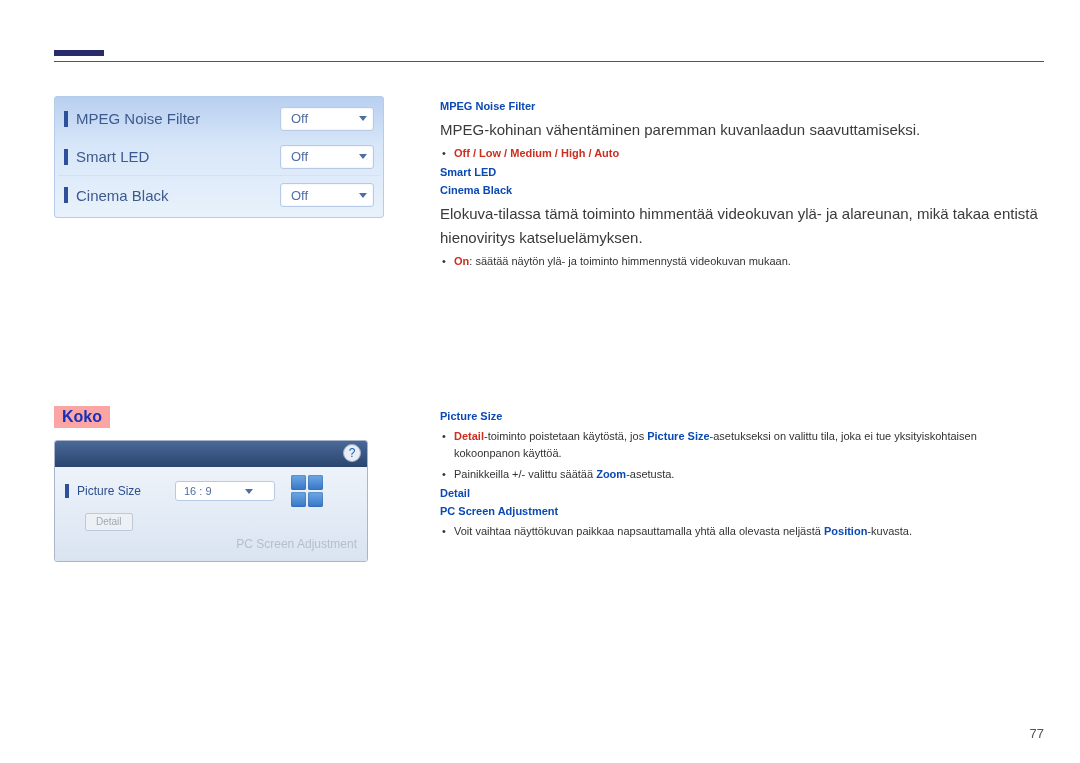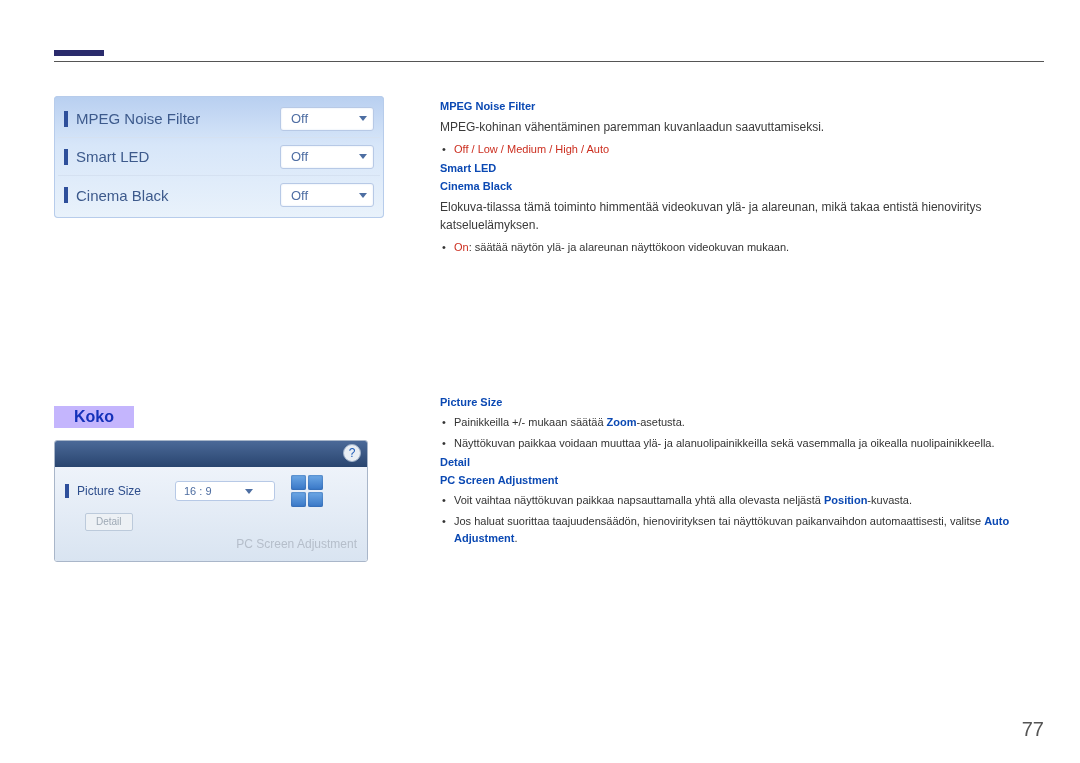--- a/index.html
+++ b/index.html
@@ -57,24 +57,24 @@
       border: 1px solid #b7c9e6; border-radius: 3px;
       box-shadow: inset 0 0 2px #d9e4f3;
       color: #4f6ea3; font-size: 13px;
       padding: 0 6px 0 10px;
     }
     .osd-select .chev {
       width: 0; height: 0; border-left: 4px solid transparent; border-right: 4px solid transparent; border-top: 5px solid #4d6ea2;
     }
 
     .koko-title {
-      background: #c4b5fd;
+      background: #fca5a5;
       color: #1531b9;
       font-size: 16px; font-weight: bold;
-      padding: 2px 20px;
+      padding: 2px 8px;
       display: inline-block;
       margin: 38px 0 12px 0;
     }
 
     .osd-panel2 {
       position: relative;
       width: 314px;
       border: 1px solid #a9b6c9;
       border-radius: 3px;
       overflow: hidden;
@@ -111,29 +111,29 @@
     .p2-grid div{ background:linear-gradient(#6ea9e6,#3776c6); border-radius:2px; box-shadow:inset 0 0 2px #2f5c9b;}
     .p2-row2 { padding-left:20px; }
     .p2-detail {
       display:inline-block; height:18px; line-height:16px; padding:0 10px;
       background:#edf1f5; border:1px solid #bccadb; border-radius:2px; color:#9ea9b5; font-size:10px;
     }
     .p2-psa { text-align:right; color:#b5beca; font-size:12px; margin-top:6px; }
 
     
     .h-blue { color:#0b49b3; font-weight:bold; font-size:11px; margin: 4px 0 6px 0; }
-    .body-text { color:#3a3a3a; font-size:12px; line-height:1.55; margin-bottom:4px; }
+    .body-text { color:#3a3a3a; font-size:15px; line-height:1.55; margin-bottom:4px; }
     ul.bullets { list-style:none; padding-left:14px; }
     ul.bullets li { position:relative; margin:4px 0; line-height:1.55; }
     ul.bullets li::before { content:"•"; position:absolute; left:-12px; color:#333; }
-    .red { color:#cc2e1f; font-weight:normal; }
+    .red { color:#cc2e1f; font-weight:bold; }
     .blue-b { color:#0b49b3; font-weight:bold; }
     .sec-top { margin-top: 2px; }
     .sec-koko { margin-top: 140px; }
-    .page-num { position:absolute; bottom:22px; right:36px; color:#555; font-size:20px; }
+    .page-num { position:absolute; bottom:22px; right:36px; color:#555; font-size:13px; }
   </style>
 </head>
 <body>
 
 <div class="top-bar"></div>
 <div class="top-rule"></div>
 
 <div class="page-columns">
 
   <div class="col-left">
@@ -203,41 +203,40 @@
       <div class="h-blue">MPEG Noise Filter</div>
       <div class="body-text">MPEG-kohinan vähentäminen paremman kuvanlaadun saavuttamiseksi.</div>
       <ul class="bullets">
         <li><span class="red">Off / Low / Medium / High / Auto</span></li>
       </ul>
       <div class="h-blue">Smart LED</div>
       <div class="h-blue">Cinema Black</div>
       <div class="body-text">Elokuva-tilassa tämä toiminto himmentää videokuvan ylä- ja alareunan, mikä takaa entistä hienoviritys katseluelämyksen.</div>
       <ul class="bullets">
         <li>
-          <span class="red">On</span><span>: säätää näytön ylä- ja alareunan näyttökoon videokuvan mukaan.</span>
+          <span class="red">On</span><span>: säätää näytön ylä- ja toiminto himmennystä videokuvan mukaan.</span>
         </li>
       </ul>
     </div>
 
     <div class="sec-koko">
       <div class="h-blue">Picture Size</div>
       <ul class="bullets">
         <li>
-          <span>Painikkeilla +/- mukaan säätää </span><span class="blue-b">Zoom</span><span>-asetusta.</span>
-        </li>
-        <li>Näyttökuvan paikkaa voidaan muuttaa ylä- ja alanuolipainikkeilla sekä vasemmalla ja oikealla nuolipainikkeella.</li>
+          <span class="red">Detail</span><span>-toiminto poistetaan käytöstä, jos </span><span class="blue-b">Picture Size</span><span>-asetukseksi on valittu tila, joka ei tue yksityiskohtaisen kokoonpanon käyttöä.</span>
+        </li>
+        <li>
+          <span>Painikkeilla +/- valittu säätää </span><span class="blue-b">Zoom</span><span>-asetusta.</span>
+        </li>
       </ul>
       <div class="h-blue">Detail</div>
       <div class="h-blue">PC Screen Adjustment</div>
       <ul class="bullets">
         <li>
           <span>Voit vaihtaa näyttökuvan paikkaa napsauttamalla yhtä alla olevasta neljästä </span><span class="blue-b">Position</span><span>-kuvasta.</span>
         </li>
-        <li>
-          <span>Jos haluat suorittaa taajuudensäädön, hienovirityksen tai näyttökuvan paikanvaihdon automaattisesti, valitse </span><span class="blue-b">Auto Adjustment</span><span>.</span>
-        </li>
       </ul>
     </div>
 
   </div>
 </div>
 
 <div class="page-num">77</div>
 
 </body></html>

